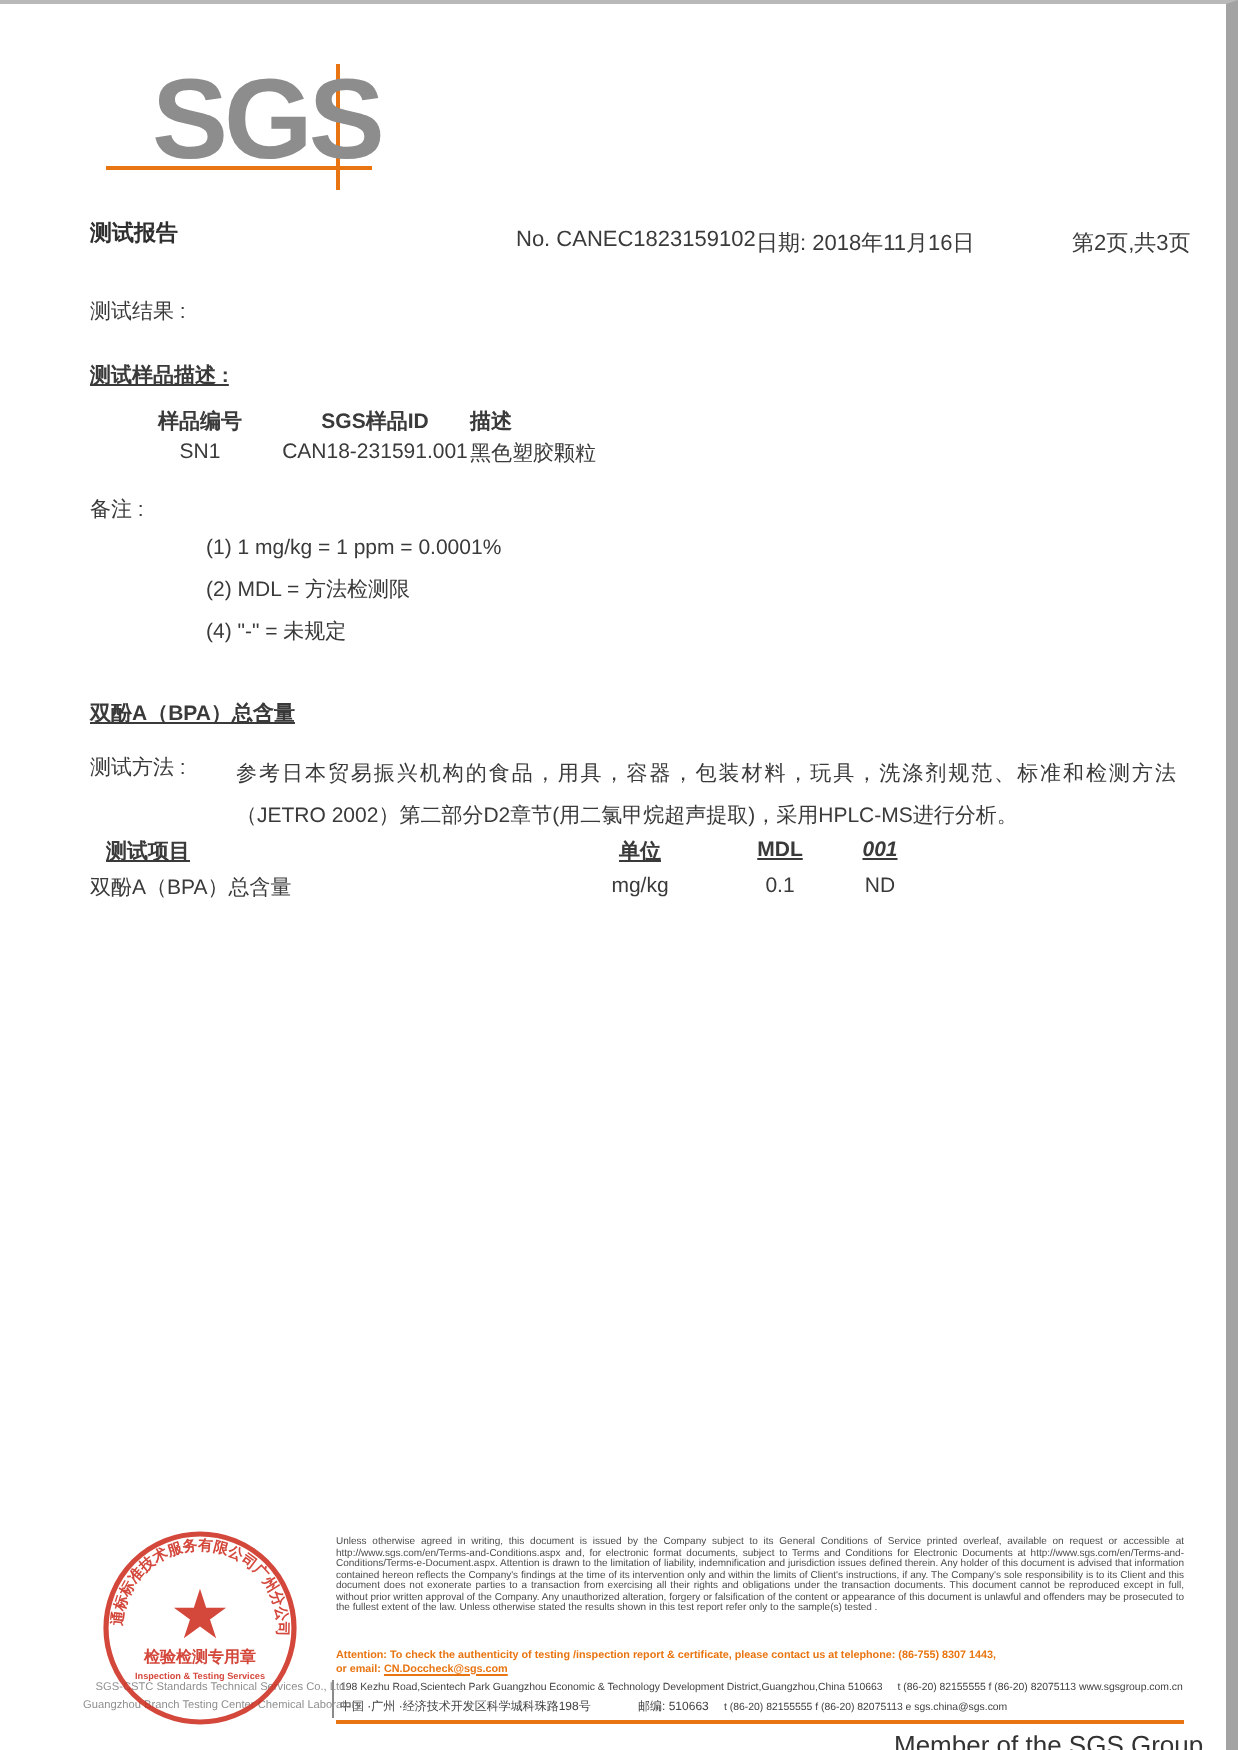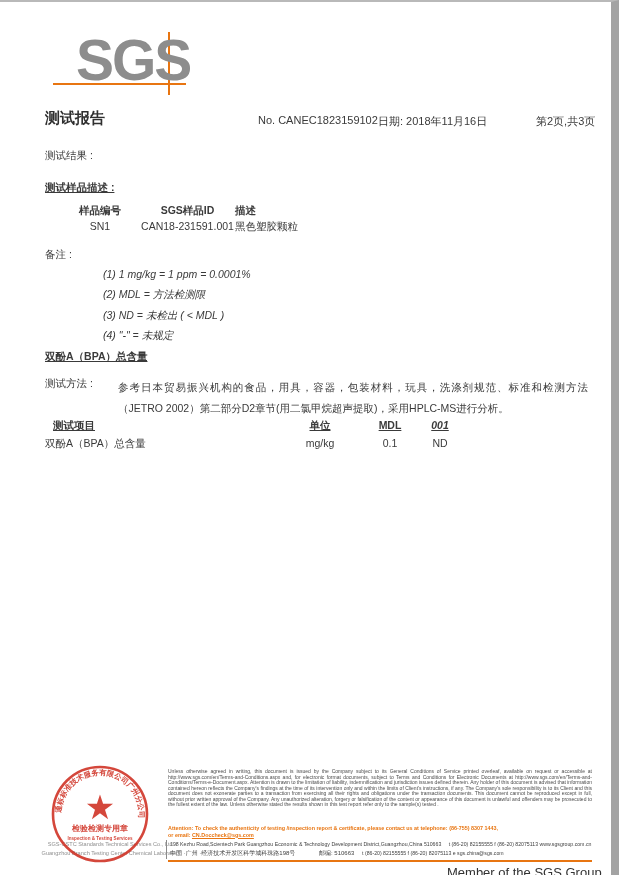--- a/index.html
+++ b/index.html
@@ -1,48 +1,48 @@
 <!DOCTYPE html>
 <html><head>
 <meta charset="utf-8">
 <style>
   * { margin:0; padding:0; box-sizing:border-box; }
   body { background:#fff; font-family:"Liberation Sans","DejaVu Sans",sans-serif; }
   .page {
     position:relative; width:619px; height:875px; background:#ffffff;
-    border-top:2px solid #b9b9b9; border-right:8px solid #a3a3a3;
+    border-top:2px solid #b9b9b9; border-right:6px solid #a3a3a3;
     overflow:hidden; color:#3a3a3a;
   }
   .abs { position:absolute; }
 
   
   .logo-text { left:76px; top:30px; font-size:57px; font-weight:bold; color:#8d8d8d;
                letter-spacing:-2px; line-height:1; z-index:2; }
   .logo-hline { left:53px; top:81px; width:133px; height:2px; z-index:1; }
   .logo-vline { left:168px; top:30px; width:2px; height:63px; z-index:1; }
 
   
-  .doc-title { left:45px; top:107px; font-size:15px; font-weight:bold; color:#2f2f2f; }
+  .doc-title { left:45px; top:107px; font-size:11px; font-weight:bold; color:#2f2f2f; }
   .report-no { left:222px; top:112px; font-size:11px;padding-left:36px; }
   .date-label { left:378px; top:112px; font-size:11px; }
   .page-label { left:516px; top:112px; font-size:11px;margin-left:20px; }
 
   .body-txt { font-size:10.5px; color:#3a3a3a; }
   .results-heading { left:45px; top:147px; }
   .sample-desc-heading { left:45px; top:179px; font-weight:bold; text-decoration:underline; }
 
   
   .sample-table { left:60px; top:202px; display:grid; grid-template-columns:80px 95px auto;
                   row-gap:2px; font-size:10.5px; }
   .sample-table .hdr { font-weight:bold; }
   .c-center { text-align:center; }
   .c-left { text-align:left; padding-left:0; }
 
   .notes-heading { left:45px; top:246px; }
-  .notes-list { left:103px; top:266px;font-style:italic; }
+  .notes-list { left:103px; top:266px; }
   .notes-list div { height:20.3px; font-size:10.5px; }
 
   .bpa-heading { left:45px; top:348px; font-weight:bold; text-decoration:underline; }
   .method-label { left:45px; top:375px; }
   .method-text { left:118px; top:375px; width:470px; line-height:20.5px; text-align:justify; }
 
   
   .rt-hdr { font-weight:bold; text-decoration:underline; }
   .rt-item-hdr { left:53px; top:417px;font-family:Liberation Serif, serif; }
   .rt-unit-hdr { left:295px; top:417px; width:50px; text-align:center; }
@@ -93,21 +93,20 @@
     <div class="hdr c-left">描述</div>
     <div class="c-center">SN1</div>
     <div class="c-center">CAN18-231591.001</div>
     <div class="c-left">黑色塑胶颗粒</div>
   </div>
 
   <div class="abs body-txt notes-heading">备注 :</div>
   <div class="abs notes-list">
     <div>(1) 1 mg/kg = 1 ppm = 0.0001%</div>
     <div>(2) MDL = 方法检测限</div>
-    <div>(3) ND = 未检出 ( &lt; MDL )</div>
     <div>(4) "-" = 未规定</div>
   </div>
 
   <div class="abs body-txt bpa-heading">双酚A（BPA）总含量</div>
   <div class="abs body-txt method-label">测试方法 :</div>
   <div class="abs body-txt method-text">参考日本贸易振兴机构的食品，用具，容器，包装材料，玩具，洗涤剂规范、标准和检测方法（JETRO 2002）第二部分D2章节(用二氯甲烷超声提取)，采用HPLC-MS进行分析。</div>
 
   <div class="abs body-txt rt-hdr rt-item-hdr">测试项目</div>
   <div class="abs body-txt rt-hdr rt-unit-hdr">单位</div>
   <div class="abs body-txt rt-hdr rt-mdl-hdr">MDL</div>

